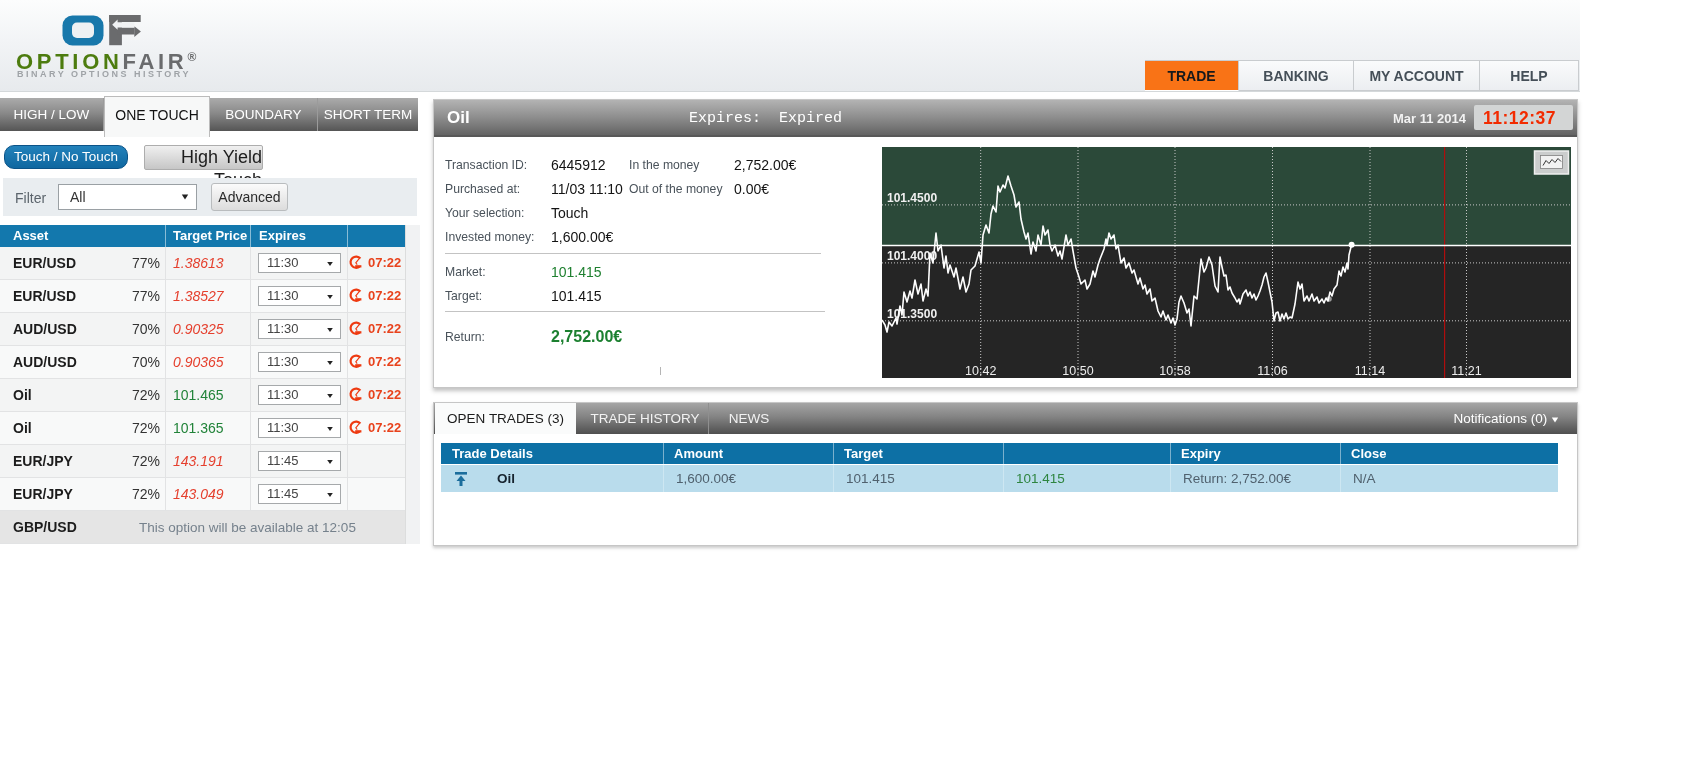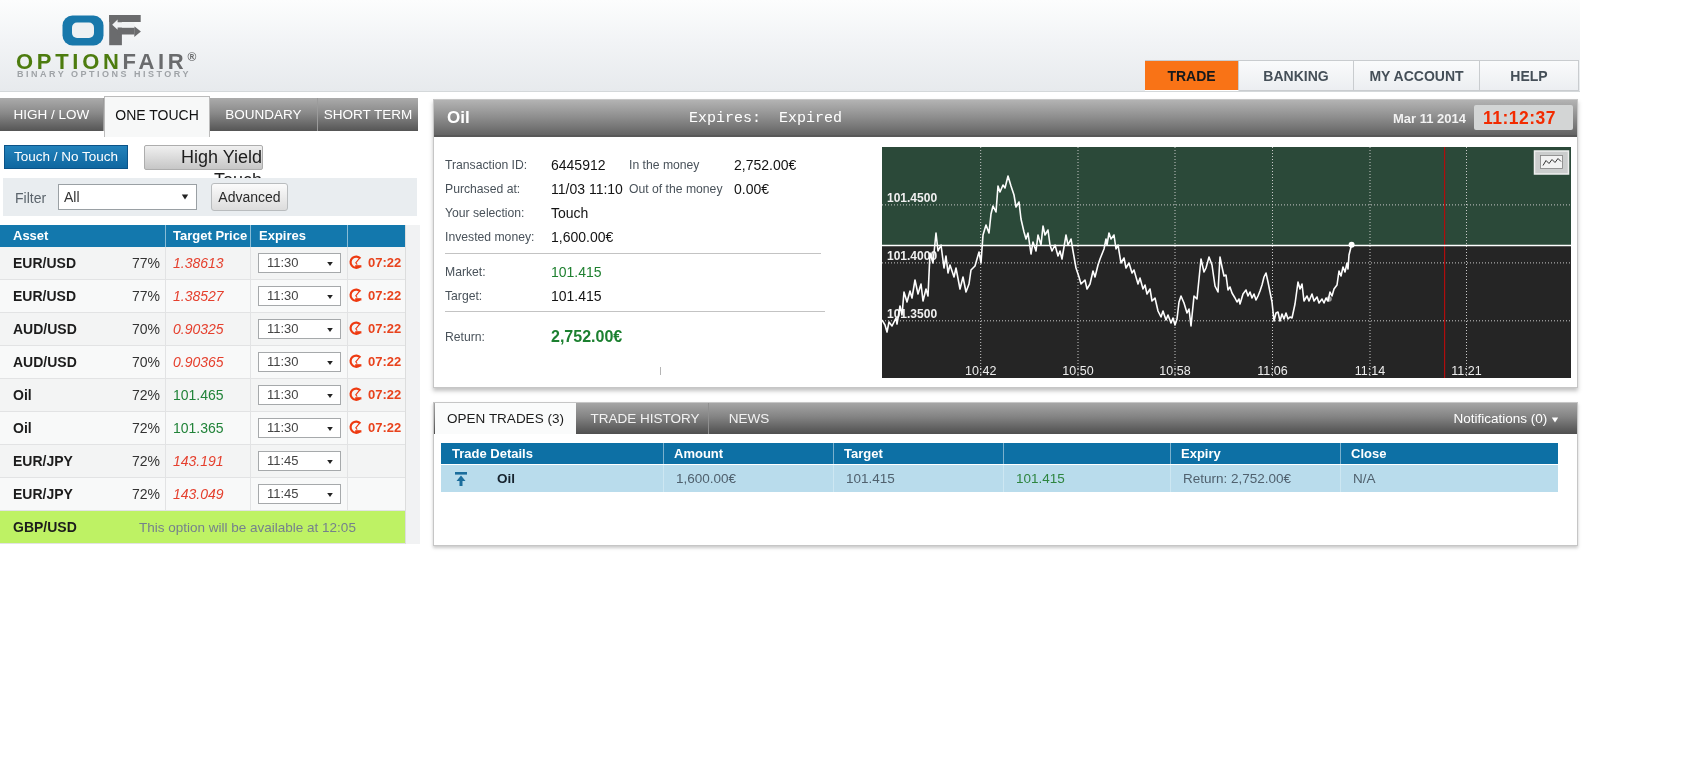--- a/index.html
+++ b/index.html
@@ -11,25 +11,25 @@
 #logo-of { left:62px; top:15px; }
 #logo-text { left:16px; top:49px; }
 #logo-sub { left:17px; top:69px; font-size:9px; letter-spacing:2.5px; color:#9fa3a7; font-weight:bold; }
 .nav-tab { top:60px; height:31px; border:1px solid #c9cccf; border-left:none; background:linear-gradient(180deg,#fafbfc,#eceef1); color:#454f58; font-weight:bold; font-size:14px; text-align:center; line-height:30px; }
 .nav-tab.active { background:#f97316; color:#15191c; border-bottom:1px solid #fff; }
 
 
 #ltabs { left:0; top:98px; width:418px; height:33px; background:linear-gradient(180deg,#ababab 0%,#8a8a8a 45%,#555 100%); }
 .ltab { top:0; height:33px; color:#fff; font-size:13.5px; font-weight:normal; text-align:center; line-height:33px; border-right:1px solid #9b9b9b; }
 #ltab-active { left:104px; top:96px; width:106px; height:41px; background:#f7f8f8; border:1px solid #bbb; border-bottom:none; color:#111; font-size:14px; font-weight:normal; text-align:center; line-height:36px; z-index:3; }
-.btn-blue { left:4px; top:145px; width:124px; height:24px; background:linear-gradient(180deg,#2382bb,#0f67a0); border:1px solid #0b5388; border-radius:0; color:#fff; font-size:13.5px; text-align:center; line-height:22px; }
+.btn-blue { left:4px; top:145px; width:124px; height:24px; background:linear-gradient(180deg,#2382bb,#0f67a0); border:1px solid #0b5388; border-radius:10px; color:#fff; font-size:13.5px; text-align:center; line-height:22px; }
 .btn-gray { left:144px; top:145px; width:119px; height:25px; background:linear-gradient(180deg,#f0f0f0,#c6c6c6); border:1px solid #adadad; border-radius:2px; color:#1d1d1d; font-size:18px; text-align:right; line-height:23px; }
 #filterbar { left:3px; top:178px; width:414px; height:38px; background:#e9edf0; }
 #filterlbl { left:15px; top:190px; font-size:14px; color:#5b646c; }
-#selAll { left:58px; top:184px; width:139px; height:26px; background:#fff; border:1px solid #9aa0a4; font-size:14px; color:#333; line-height:24px; padding-left:5px; }
+#selAll { left:58px; top:184px; width:139px; height:26px; background:#fff; border:1px solid #9aa0a4; font-size:14px; color:#333; line-height:24px; padding-left:11px; }
 #selAll .arr { position:absolute; right:7px; top:9px; }
 #btnAdv { left:211px; top:183px; width:77px; height:28px; background:linear-gradient(180deg,#fbfbfb,#dcdcdc); border:1px solid #b9bcbe; border-radius:3px; color:#2a2a2a; font-size:14px; text-align:center; line-height:26px; }
 #athead { left:0; top:225px; width:405px; height:22px; background:#1378ad; color:#fff; font-weight:bold; font-size:13px; line-height:22px; }
 #athead span { position:absolute; top:0; }
 #athead .sep { position:absolute; top:0; width:1px; height:22px; background:rgba(255,255,255,.5); }
 .arow { left:0; width:405px; height:33px; border-bottom:1px solid #e2e3e4; }
 .arow .nm { position:absolute; left:13px; top:8px; font-weight:bold; font-size:14px; color:#1c1c1c; }
 .arow .pc { position:absolute; left:100px; top:8px; width:60px; text-align:right; font-size:14px; color:#333; }
 .arow .pr { position:absolute; left:173px; top:8px; font-size:14px; }
 .arow .sel { position:absolute; left:258px; top:6px; width:83px; height:20px; background:#fff; border:1px solid #a6a9ab; font-size:13px; color:#444; line-height:18px; padding-left:8px; }
@@ -185,21 +185,21 @@
       <span class="pc">72%</span>
       <span class="pr red">143.191</span>
       <span class="sel">11:45<span class="arr" style="transform:scale(.7);"></span></span>
     </div>
   <div class="arow abs" style="top:231px; background:#f8f9f9;">
       <span class="nm">EUR/JPY</span>
       <span class="pc">72%</span>
       <span class="pr red">143.049</span>
       <span class="sel">11:45<span class="arr" style="transform:scale(.7);"></span></span>
     </div>
-  <div class="arow abs" style="top:264px; background:#bef264;">
+  <div class="arow abs" style="top:264px; background:#e5e5e5;">
       <span class="nm">GBP/USD</span>
       <span style="position:absolute; left:139px; top:9px; font-size:13.5px; color:#75818c;">This option will be available at 12:05</span>
     </div>
   <div class="abs" style="left:165px; top:0; width:1px; height:264px; background:#e2e3e4;"></div>
   <div class="abs" style="left:250px; top:0; width:1px; height:264px; background:#e2e3e4;"></div>
   <div class="abs" style="left:347px; top:0; width:1px; height:264px; background:#e2e3e4;"></div>
 </div>
 <div class="abs" id="scrollstrip"></div>
 
 <div class="abs" id="rpanel">

